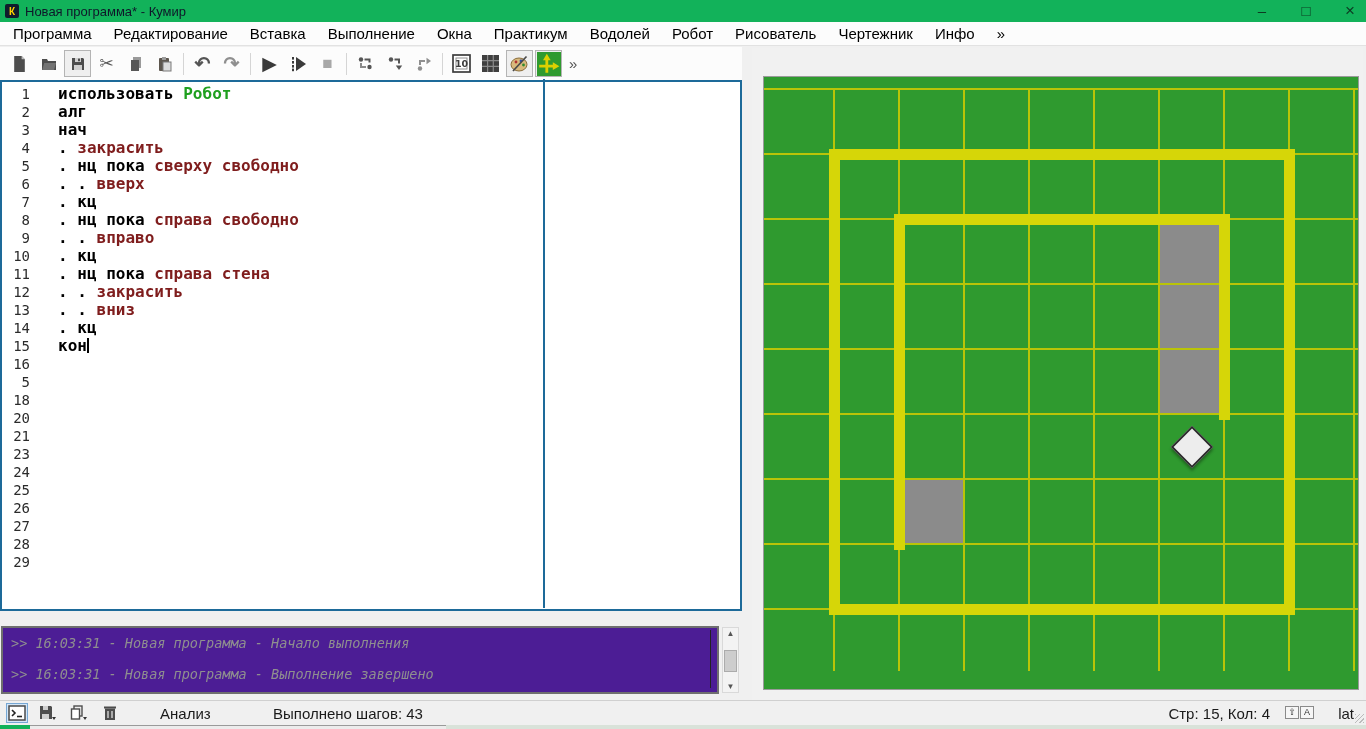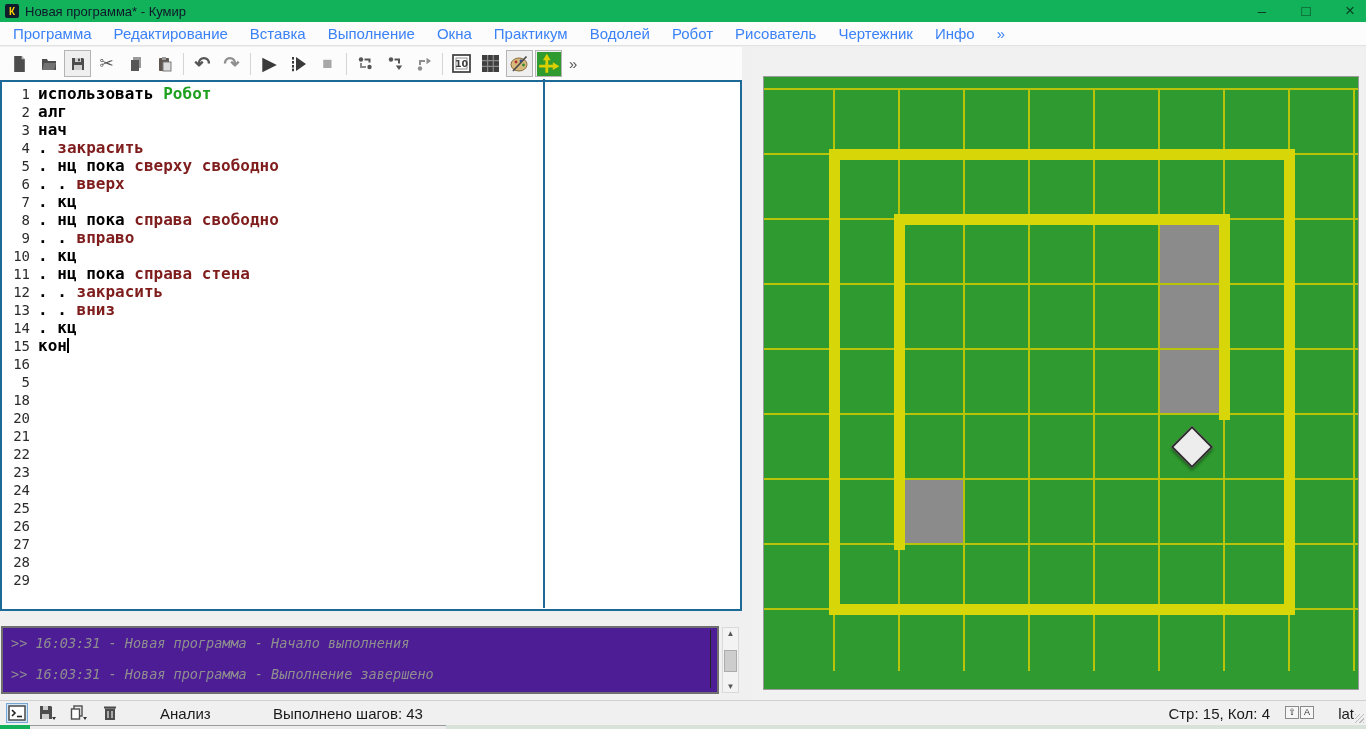--- a/index.html
+++ b/index.html
@@ -8,35 +8,35 @@
 
   
   .titlebar { position:absolute; left:0; top:0; width:1366px; height:22px; background:#12b25a; display:flex; align-items:center; }
   .appicon { width:14px; height:14px; margin:0 6px 0 5px; background:#101c2c; border-radius:2px; color:#ffd400; font-size:10px; font-weight:bold; display:flex; align-items:center; justify-content:center; }
   .apptitle { color:#0f172a; font-size:13px; }
   .wbtns { position:absolute; right:8px; top:0; height:22px; display:flex; align-items:center; gap:28px; }
   .wbtn { color:#0d3a22; font-size:15px; line-height:22px; cursor:default; width:16px; text-align:center; }
 
   
   .menubar { position:absolute; left:0; top:22px; width:1366px; height:24px; background:#fcfcfc; border-bottom:1px solid #e2e2e2; padding-left:2px; }
-  .menu-item { display:inline-block; line-height:23px; padding:0 11px; font-size:15px; color:#3b82f6; }
+  .menu-item { display:inline-block; line-height:23px; padding:0 11px; font-size:15px; color:#000000; }
 
   
   .toolbar { position:absolute; left:0; top:47px; width:742px; height:33px; background:#fcfcfc; display:flex; align-items:center; padding-left:5px; }
   .tbtn { width:27px; height:27px; display:flex; align-items:center; justify-content:center; margin:0 1px; border:1px solid transparent; }
   .tbtn.pressed { border:1px solid #b4b4b4; background:#efefef; }
   .tsep { width:1px; height:22px; background:#d5d5d5; margin:0 4px; }
   .tmore { font-size:15px; color:#555; margin-left:6px; }
   .gi { font-size:18px; line-height:1; color:#555; }
 
   
   .editor { position:absolute; left:0; top:80px; width:742px; height:531px; background:#fff; border:2px solid #1d6a99; padding-top:3px; }
   .row { position:relative; height:18px; white-space:pre; }
   .ln { display:inline-block; width:36px; text-align:right; padding-right:8px; font-family:"DejaVu Sans Mono", monospace; font-size:14px; color:#2b2b2b; }
-  .code { position:absolute; left:36px; top:0; font-family:"DejaVu Sans Mono", monospace; font-size:16px; font-weight:bold; line-height:18px; }
+  .code { position:absolute; left:56px; top:0; font-family:"DejaVu Sans Mono", monospace; font-size:16px; font-weight:bold; line-height:18px; }
   .k { color:#000; } .g { color:#1fa01f; } .b { color:#7f1d1d; }
   .caret { display:inline-block; width:2px; height:15px; background:#000; vertical-align:-2px; }
   .edit-divider { position:absolute; left:541px; top:-3px; width:2px; height:529px; background:#1d6a99; }
 
   
   .console { position:absolute; left:1px; top:626px; width:718px; height:68px; background:#4c1d95; border:2px solid #6f6f6f; overflow:hidden; }
   .cmsg { font-family:"DejaVu Sans Mono", monospace; font-style:italic; font-size:13.5px; color:#8f8f8f; margin:7px 0 15px 8px; white-space:pre; }
   .ccaret { position:absolute; left:710px; top:630px; width:1px; height:58px; background:#222; }
   .cscroll { position:absolute; left:722px; top:627px; width:17px; height:66px; background:#f3f3f3; border:1px solid #d9d9d9; }
   .arr { position:absolute; left:0; width:15px; text-align:center; font-size:8px; color:#555; }
@@ -220,21 +220,20 @@
     <div class="row"><span class="ln">11</span><span class="code"><span class="k">. нц пока </span><span class="b">справа стена</span></span></div>
     <div class="row"><span class="ln">12</span><span class="code"><span class="k">. . </span><span class="b">закрасить</span></span></div>
     <div class="row"><span class="ln">13</span><span class="code"><span class="k">. . </span><span class="b">вниз</span></span></div>
     <div class="row"><span class="ln">14</span><span class="code"><span class="k">. кц</span></span></div>
     <div class="row"><span class="ln">15</span><span class="code"><span class="k">кон</span><span class="caret"></span></span></div>
     <div class="row"><span class="ln">16</span><span class="code"></span></div>
     <div class="row"><span class="ln">5</span><span class="code"></span></div>
     <div class="row"><span class="ln">18</span><span class="code"></span></div>
     <div class="row"><span class="ln">20</span><span class="code"></span></div>
     <div class="row"><span class="ln">21</span><span class="code"></span></div>
-    <div class="row"><span class="ln">22</span><span class="code"></span></div>
     <div class="row"><span class="ln">23</span><span class="code"></span></div>
     <div class="row"><span class="ln">24</span><span class="code"></span></div>
     <div class="row"><span class="ln">25</span><span class="code"></span></div>
     <div class="row"><span class="ln">26</span><span class="code"></span></div>
     <div class="row"><span class="ln">27</span><span class="code"></span></div>
     <div class="row"><span class="ln">28</span><span class="code"></span></div>
     <div class="row"><span class="ln">29</span><span class="code"></span></div>
   </div>
 
 <div class="console" id="console">

